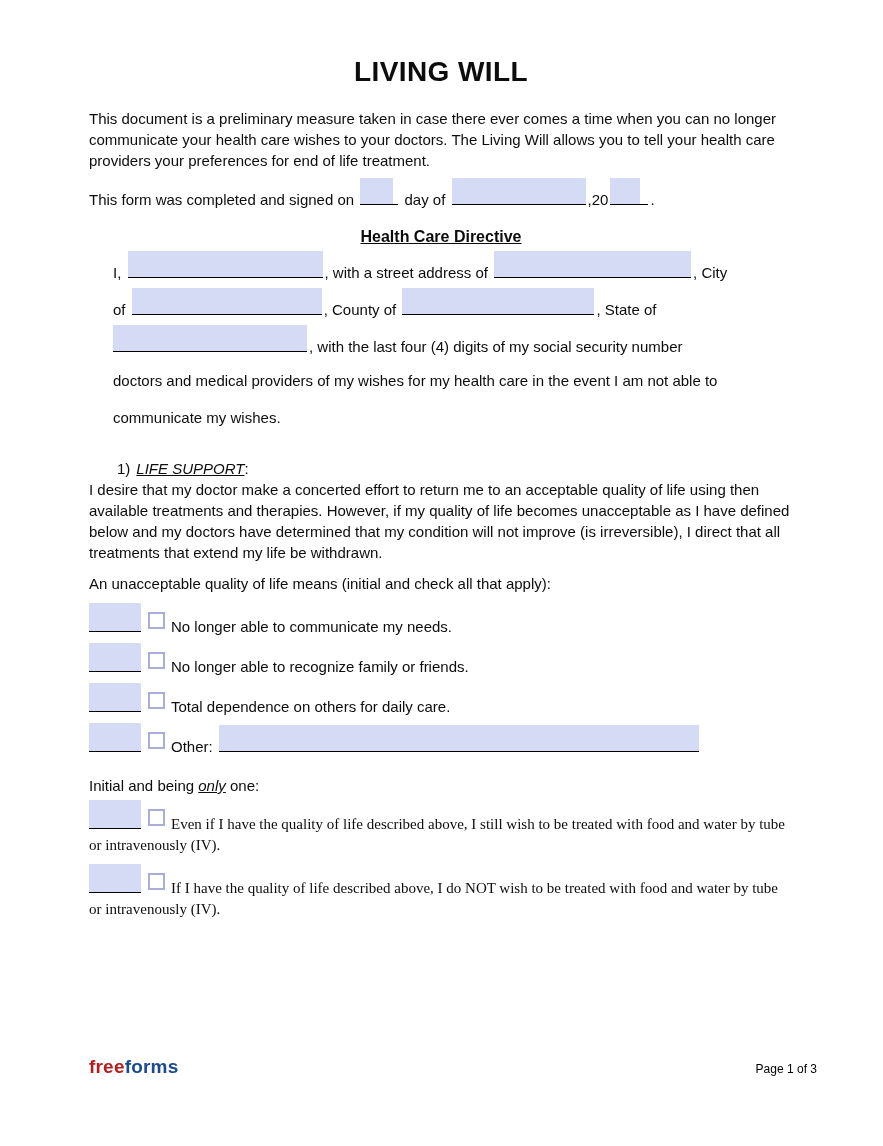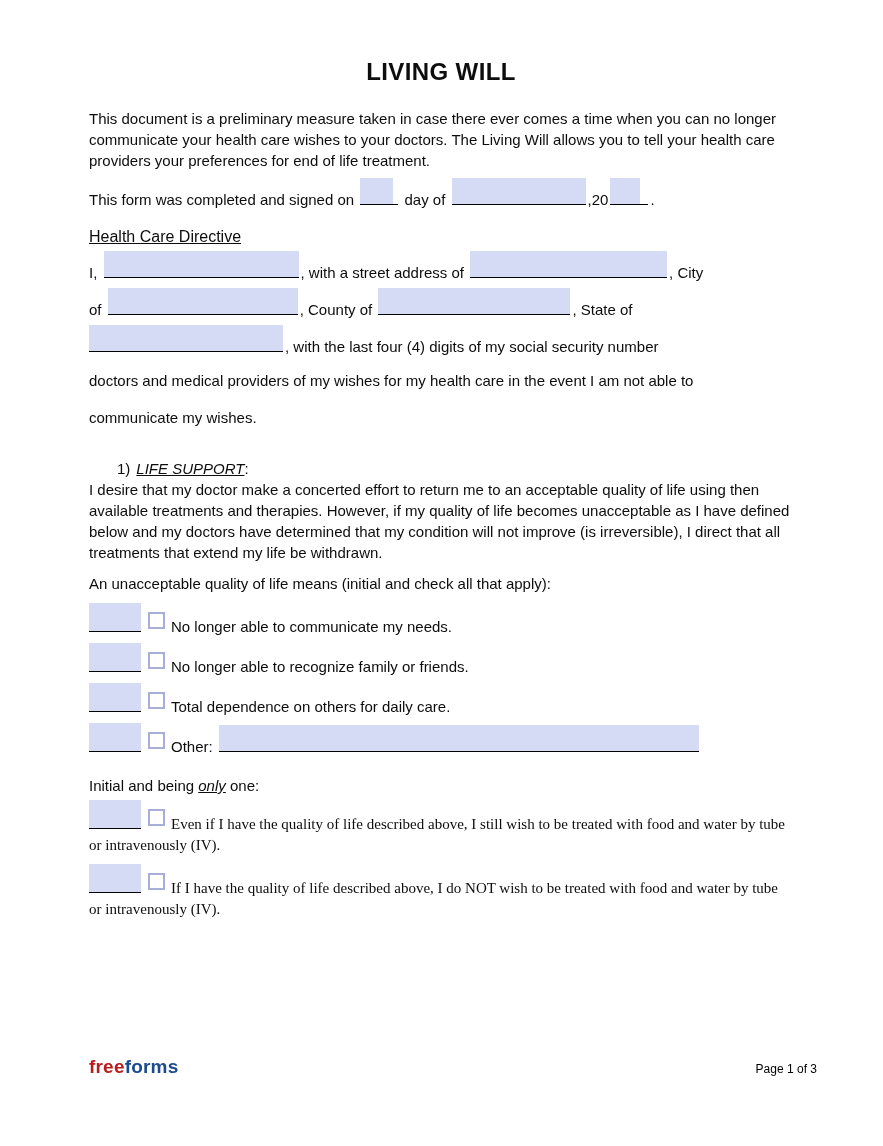--- a/index.html
+++ b/index.html
@@ -12,31 +12,31 @@
     position:relative;
     width:883px;height:1146px;
     box-sizing:border-box;
     background:#ffffff;
     font-family:"Liberation Sans", sans-serif;
     font-size:15px;color:var(--ink);
     padding:58px 90px 0 89px;
     overflow:hidden;
   }
   h1.doc-title{
-    font-size:24px;line-height:28px;font-weight:bold;
+    font-size:28px;line-height:28px;font-weight:bold;
     text-align:center;margin:0 0 22px 0;letter-spacing:.4px;
   }
   p.body-text{margin:0;line-height:21px;}
   .signed-line{margin-top:7px;line-height:21px;white-space:nowrap;}
   h2.section-heading{
-    font-size:16px;line-height:20px;font-weight:normal;
-    text-decoration:underline;
+    font-size:16px;line-height:20px;font-weight:bold;
+    text-decoration:underline;text-align:center;
     margin:17px 0 4px 0;
   }
-  .dline{line-height:37px;height:37px;white-space:nowrap;}
+  .dline{line-height:37px;height:37px;white-space:nowrap;margin-left:24px;}
 
   
   .fld{
     display:inline-block;overflow:hidden;
     height:26px;background:var(--hl);
     border-bottom:1px solid #000;
     vertical-align:baseline;margin:0 2px;
   }
   .fldwrap{
     display:inline-block;overflow:hidden;

